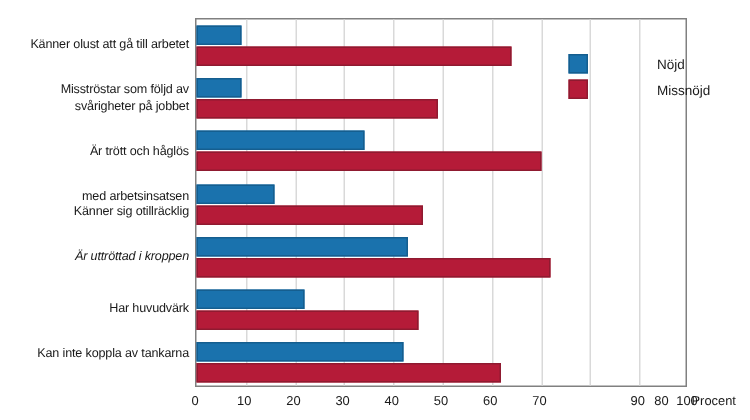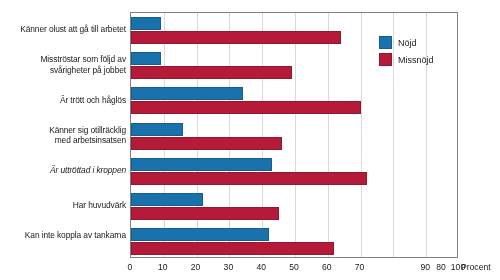--- a/index.html
+++ b/index.html
@@ -84,20 +84,21 @@
 
   
   #legend{
     position:absolute;
     left:379px; top:34px;
   }
   .legend-item{
     display:flex;
     align-items:center;
     height:17px;
+    gap:40px;
   }
   .legend-swatch{
     width:13px;height:13px;
     box-sizing:border-box;
     border:1px solid #595959;
     flex:0 0 auto;
   }
   .legend-swatch.nojd{ background:#1a72ad; border-color:#155e8f; }
   .legend-swatch.missnojd{ background:#b51b38; border-color:#8f1a30; }
   .legend-text{
@@ -117,22 +118,22 @@
         <div>Känner olust att gå till arbetet</div>
       </div>
       <div class="y-label" style="top: 42.2143px;">
         <div>Misströstar som följd av</div>
         <div>svårigheter på jobbet</div>
       </div>
       <div class="y-label" style="top: 82.6071px; margin-left: 16px;">
         <div>Är trött och håglös</div>
       </div>
       <div class="y-label" style="top: 112.5px;">
+        <div>med arbetsinsatsen</div>
         <div>Känner sig otillräcklig</div>
-        <div>med arbetsinsatsen</div>
       </div>
       <div class="y-label" style="top: 152.893px; font-style: italic;">
         <div>Är uttröttad i kroppen</div>
       </div>
       <div class="y-label" style="top: 188.036px;">
         <div>Har huvudvärk</div>
       </div>
       <div class="y-label" style="top: 217.929px;">
         <div>Kan inte koppla av tankarna</div>
       </div>

